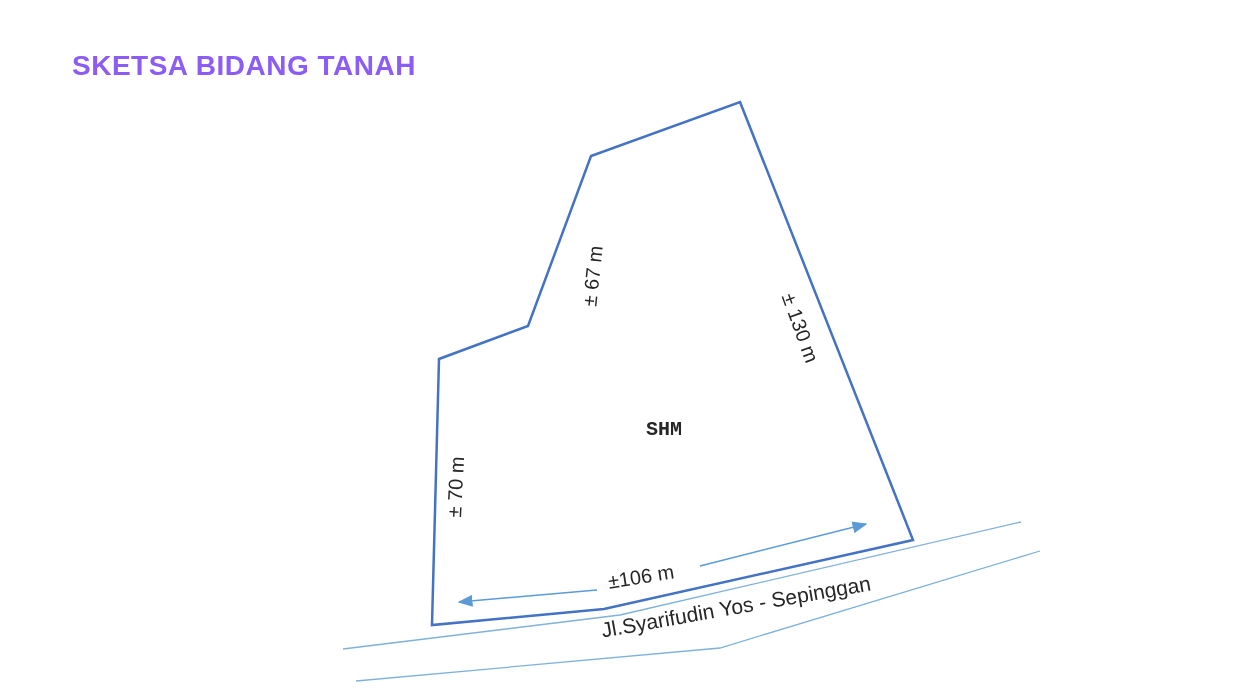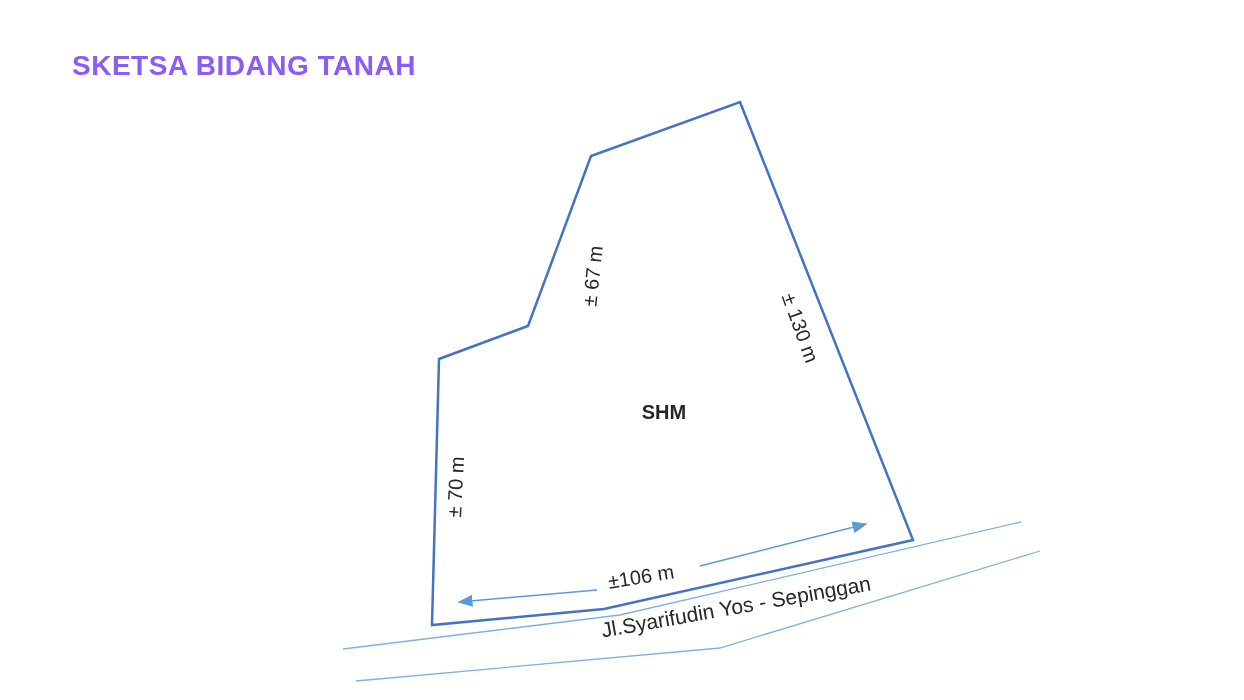--- a/index.html
+++ b/index.html
@@ -37,21 +37,21 @@
     position: absolute;
     color: #262626;
     font-size: 20px;
     white-space: pre;
     transform-origin: center center;
   }
   .lbl-67   { left: 593px; top: 276px; transform: translate(-50%,-50%) rotate(-84deg); }
   .lbl-130  { left: 800px; top: 328px; transform: translate(-50%,-50%) rotate(70deg); }
   .lbl-70   { left: 456px; top: 487px; transform: translate(-50%,-50%) rotate(-87deg); }
   .lbl-106  { left: 641px; top: 577px; transform: translate(-50%,-50%) rotate(-9deg); }
-  .lbl-shm  { left: 664px; top: 412px; transform: translate(-50%,-50%); font-weight: bold; }
+  .lbl-shm  { left: 664px; top: 429px; transform: translate(-50%,-50%); font-weight: bold; font-family: Liberation Mono, monospace; }
   .lbl-luas { left: 649px; top: 467px; transform: translate(-50%,-50%); }
   .lbl-road { left: 736px; top: 607px; transform: translate(-50%,-50%) rotate(-10deg); font-size: 21px; }
 </style>
 </head>
 <body>
 
 <div class="canvas">
 
   <div class="page-title">SKETSA BIDANG TANAH</div>
 

